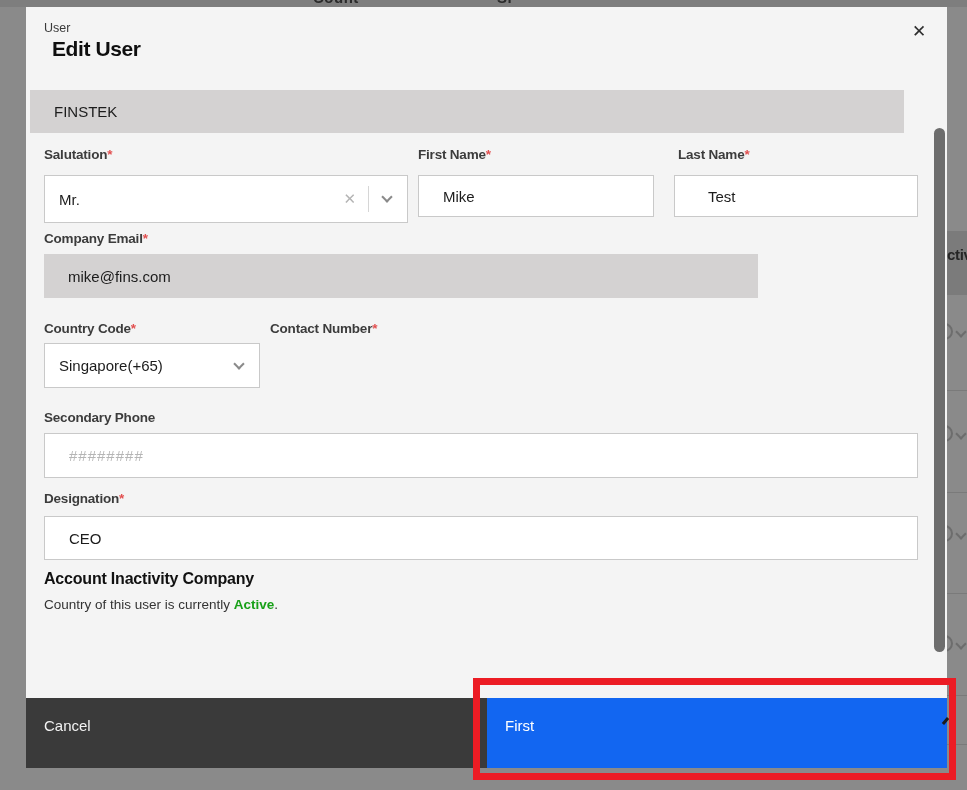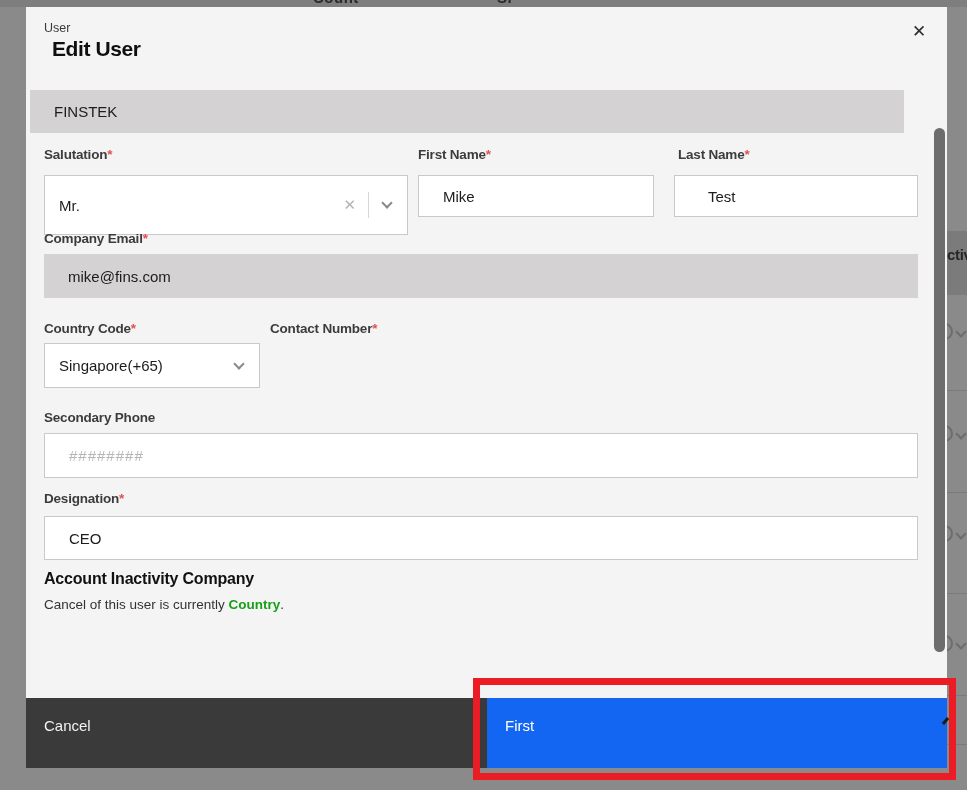--- a/index.html
+++ b/index.html
@@ -88,33 +88,33 @@
   <div class="field-label" style="left:18px; top:140px;">
     <span>Salutation</span><span class="req">*</span>
   </div>
   <div class="field-label" style="left:392px; top:140px;">
     <span>First Name</span><span class="req">*</span>
   </div>
   <div class="field-label" style="left:652px; top:140px;">
     <span>Last Name</span><span class="req">*</span>
   </div>
 
-  <div class="select" style="left:18px; top:168px; width:364px; height:60px;">
+  <div class="select" style="left:18px; top:168px; width:364px; height:48px;">
     <span class="sel-text">Mr.</span>
     <span class="clear-x">✕</span>
     <span class="sel-divider"></span>
     <span class="chev"></span>
   </div>
   <input class="inp" style="left: 392px; top: 168px; width: 236px;" readonly="" value="Mike">
   <input class="inp" style="left: 648px; top: 168px; width: 244px; padding-left: 33px;" readonly="" value="Test">
 
   <div class="field-label" style="left:18px; top:224px;">
     <span>Company Email</span><span class="req">*</span>
   </div>
-  <input class="inp disabled" style="left: 18px; top: 247px; width: 874px; height: 44px;" readonly="" value="mike@fins.com">
+  <input class="inp disabled" style="left: 18px; top: 247px; width: 714px; height: 44px;" readonly="" value="mike@fins.com">
 
   <div class="field-label" style="left:18px; top:314px;">
     <span>Country Code</span><span class="req">*</span>
   </div>
   <div class="field-label" style="left:244px; top:314px;">
     <span>Contact Number</span><span class="req">*</span>
   </div>
   <div class="select" style="left:18px; top:336px; width:216px; height:45px;">
     <span class="sel-text">Singapore(+65)</span>
     <span class="chev"></span>
@@ -125,21 +125,21 @@
   </div>
   <input class="inp" style="left: 18px; top: 426px; width: 874px; height: 45px;" placeholder="########">
 
   <div class="field-label" style="left:18px; top:484px;">
     <span>Designation</span><span class="req">*</span>
   </div>
   <input class="inp" style="left: 18px; top: 509px; width: 874px; height: 44px;" readonly="" value="CEO">
 
   <div class="status-heading">Account Inactivity Company</div>
   <div class="status-line">
-    <span>Cancel of this user is currently </span><span class="status-active">Country</span><span>.</span>
+    <span>Country of this user is currently </span><span class="status-active">Active</span><span>.</span>
   </div>
 
   <div class="footer">
     <div class="cancel-btn">
       <span>Cancel</span>
     </div>
   </div>
   <div class="save-btn">
     <span>First</span>
   </div>

